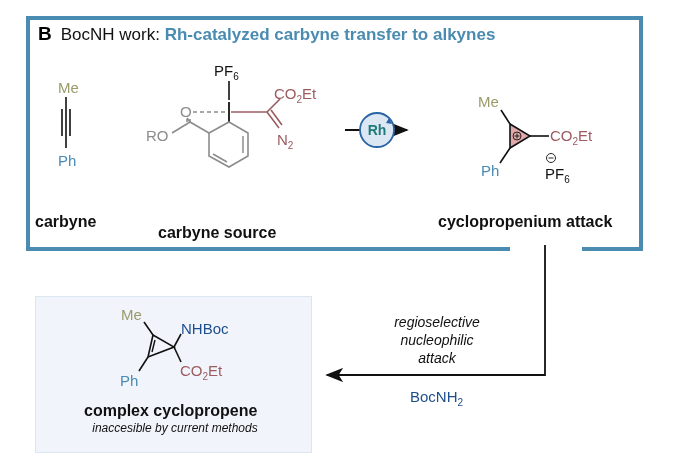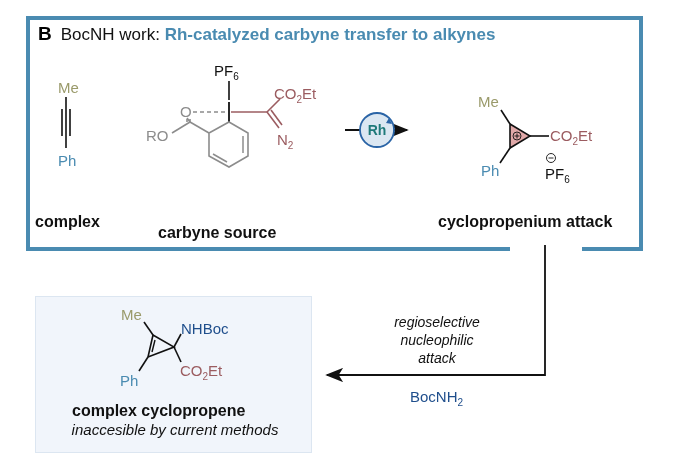--- a/index.html
+++ b/index.html
@@ -8,21 +8,21 @@
   #outer-box { position: absolute; left: 26px; top: 16px; width: 609px; height: 227px;
                border: 4px solid #4a8bb1; background: #fff; }
   #lower-box { position: absolute; left: 35px; top: 296px; width: 275px; height: 155px;
                border: 1.5px solid #dce6f1; background: #f1f5fb; }
   #gap-mask { position: absolute; left: 510px; top: 242px; width: 72px; height: 10px; background: #fff; }
   .title { position: absolute; left: 38px; top: 23px; font-size: 17px; white-space: nowrap; }
   .title .panel { font-weight: bold; font-size: 19px; margin-right: 9px; }
   .title .lead { color: #111; }
   .title .accent { color: #4a8bb1; font-weight: bold; }
   .label-bold { position: absolute; font-weight: bold; font-size: 16px; color: #111; white-space: nowrap; }
-  .label-ital { position: absolute; font-style: italic; font-size: 15px; color: #111; white-space: nowrap; text-align: center; }
+  .label-ital { position: absolute; font-style: italic; font-size: 12px; color: #111; white-space: nowrap; text-align: center; }
   svg { position: absolute; left: 0; top: 0; }
   svg text { font-family: "Liberation Sans", sans-serif; }
 </style>
 </head>
 <body>
 
 <div id="outer-box"></div>
 <div id="gap-mask"></div>
 <div id="lower-box"></div>
 
@@ -112,18 +112,18 @@
     <line x1="155" y1="340" x2="152" y2="352" stroke="#111" stroke-width="1.4"></line>
     <line x1="174" y1="347" x2="181" y2="334" stroke="#111" stroke-width="1.6"></line>
     <text x="181" y="334" font-size="15" fill="#1f4e8c">NHBoc</text>
     <line x1="174" y1="347" x2="181" y2="362" stroke="#111" stroke-width="1.6"></line>
     <text x="180" y="376" font-size="15" fill="#9b5c60"><tspan>CO</tspan><tspan font-size="10" dy="4">2</tspan><tspan dy="-4">Et</tspan></text>
     <line x1="148" y1="357" x2="139" y2="371" stroke="#111" stroke-width="1.6"></line>
     <text x="120" y="386" font-size="15" fill="#4a8bb1">Ph</text>
   </g>
 </svg>
 
-<div class="label-bold" style="left:35px; top:213px;">complex</div>
+<div class="label-bold" style="left:35px; top:213px;">carbyne</div>
 <div class="label-bold" style="left:158px; top:224px;">carbyne source</div>
 <div class="label-bold" style="left:438px; top:213px;">cyclopropenium attack</div>
 
-<div class="label-bold" style="left:72px; top:402px;">complex cyclopropene</div>
+<div class="label-bold" style="left:84px; top:402px;">complex cyclopropene</div>
 <div class="label-ital" style="left:50px; top:421px; width:250px;">inaccesible by current methods</div>
 
 </body></html>

